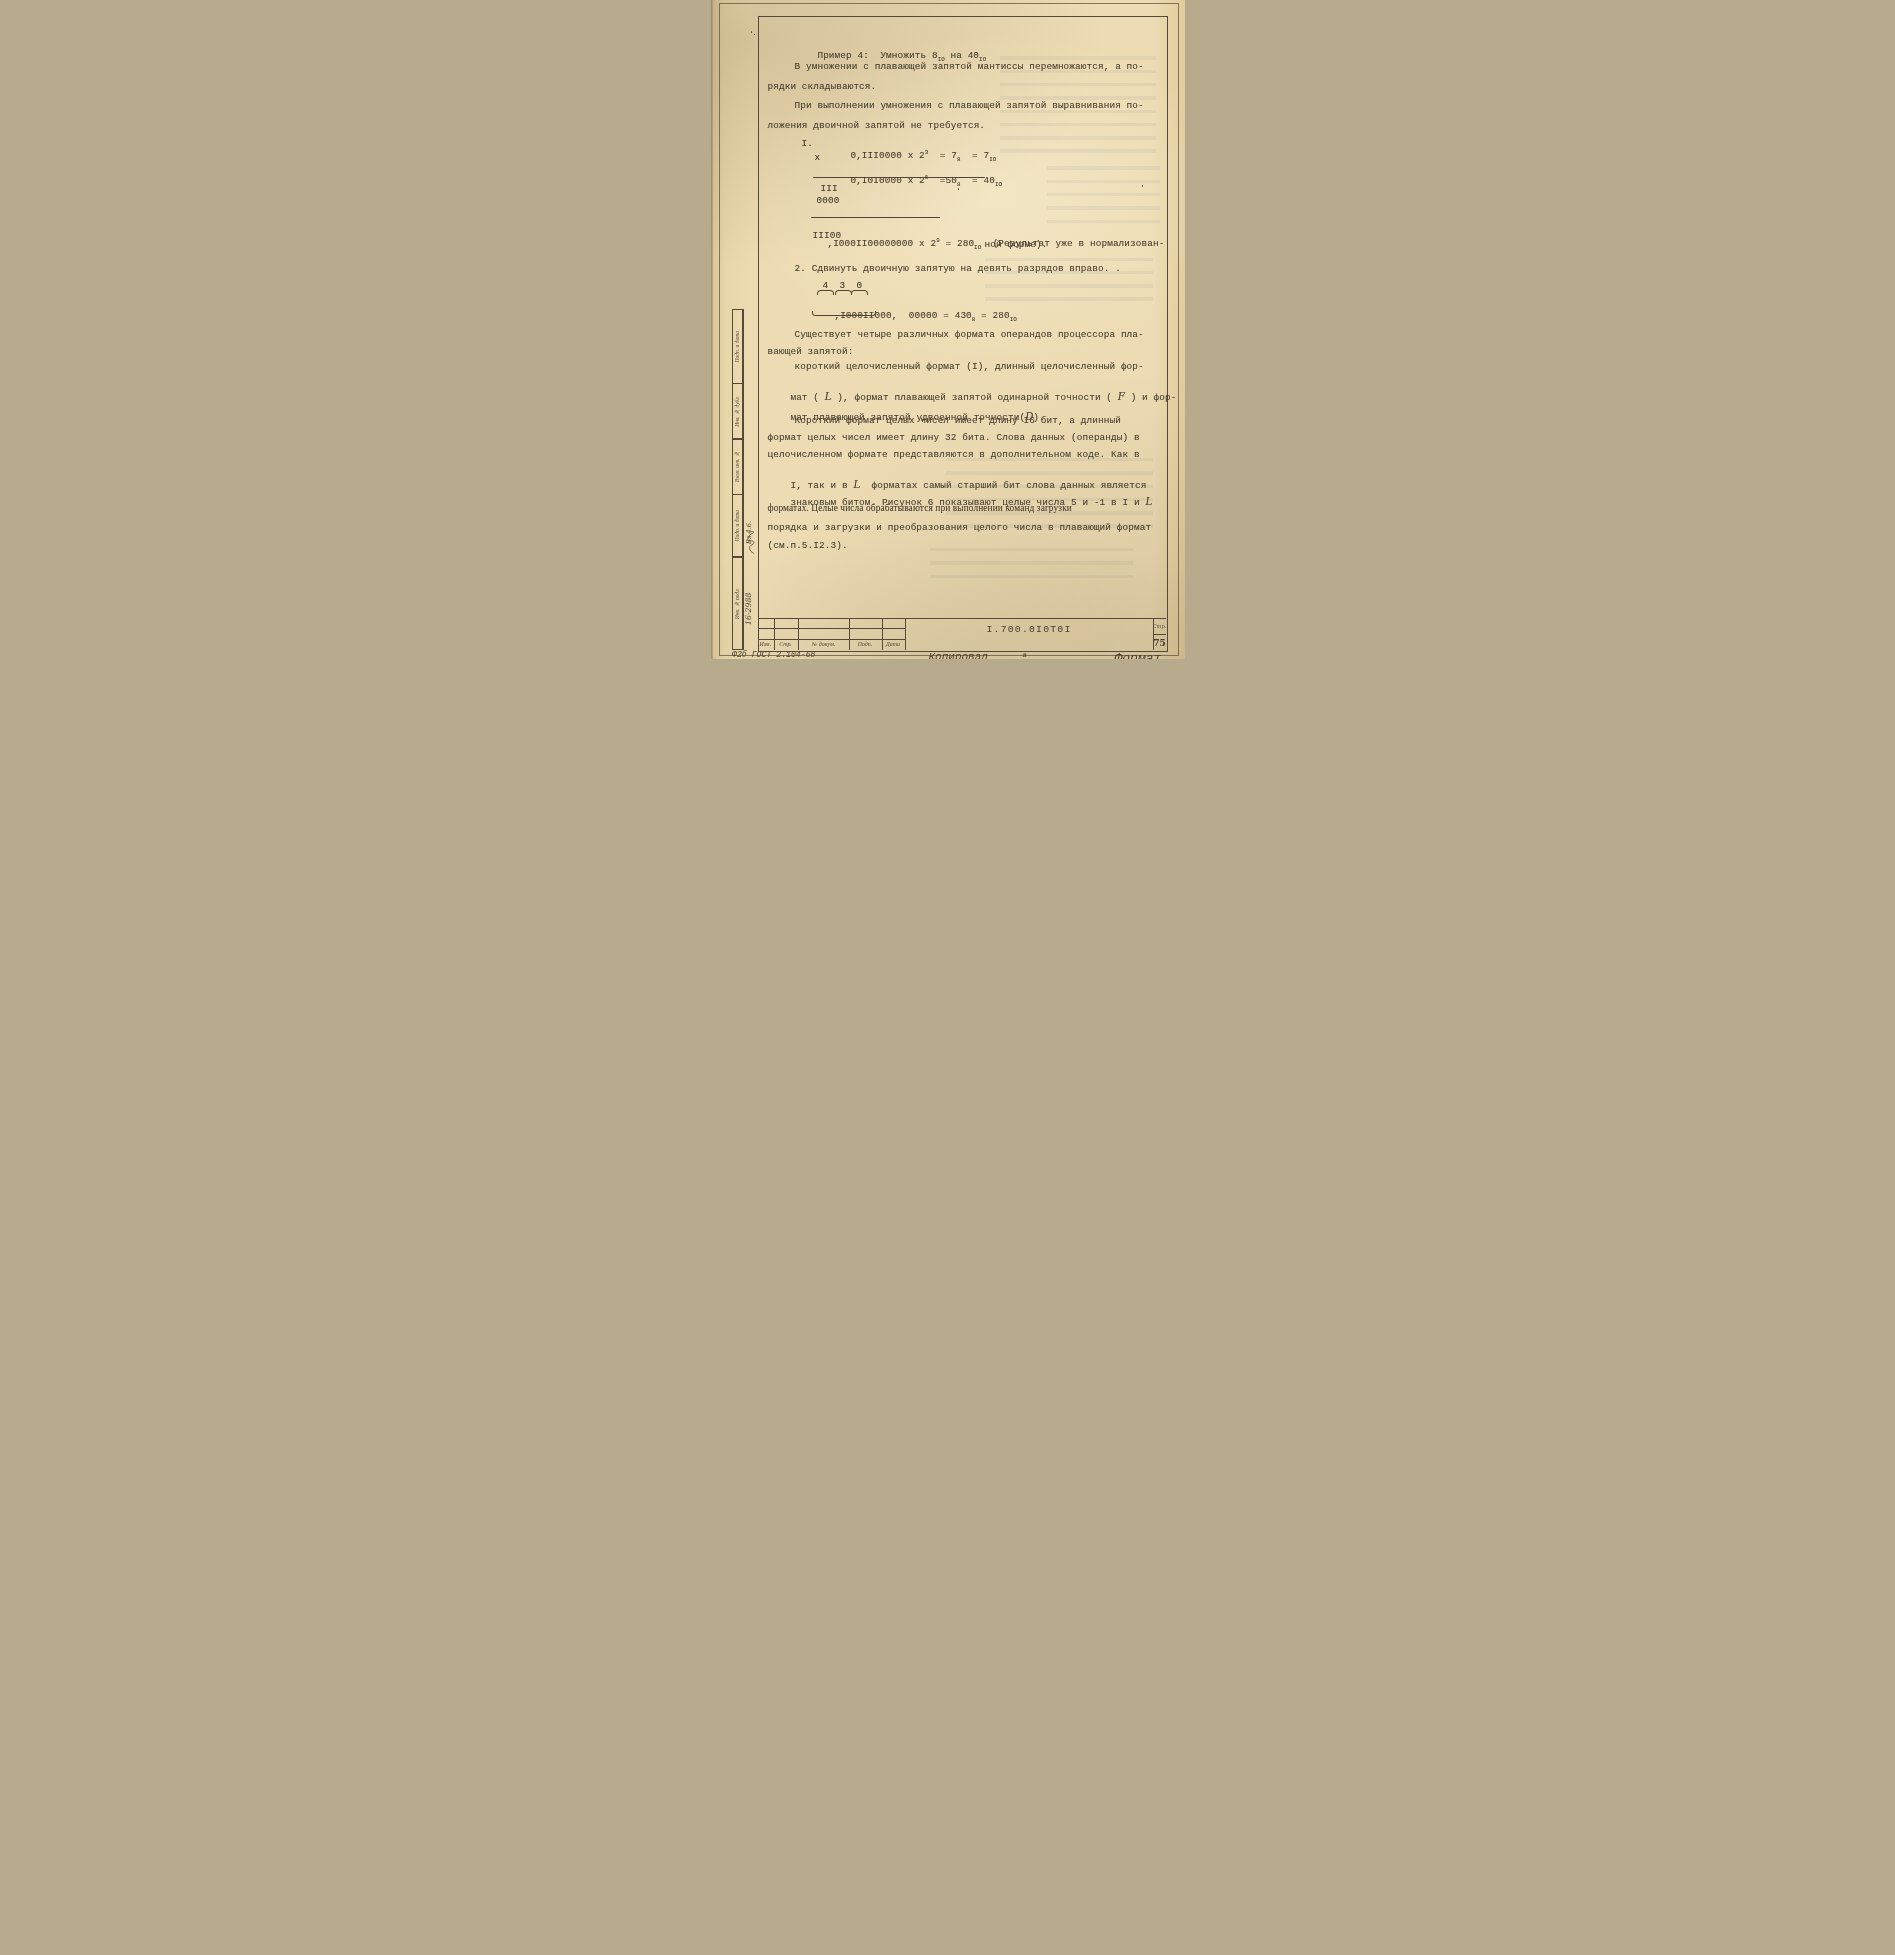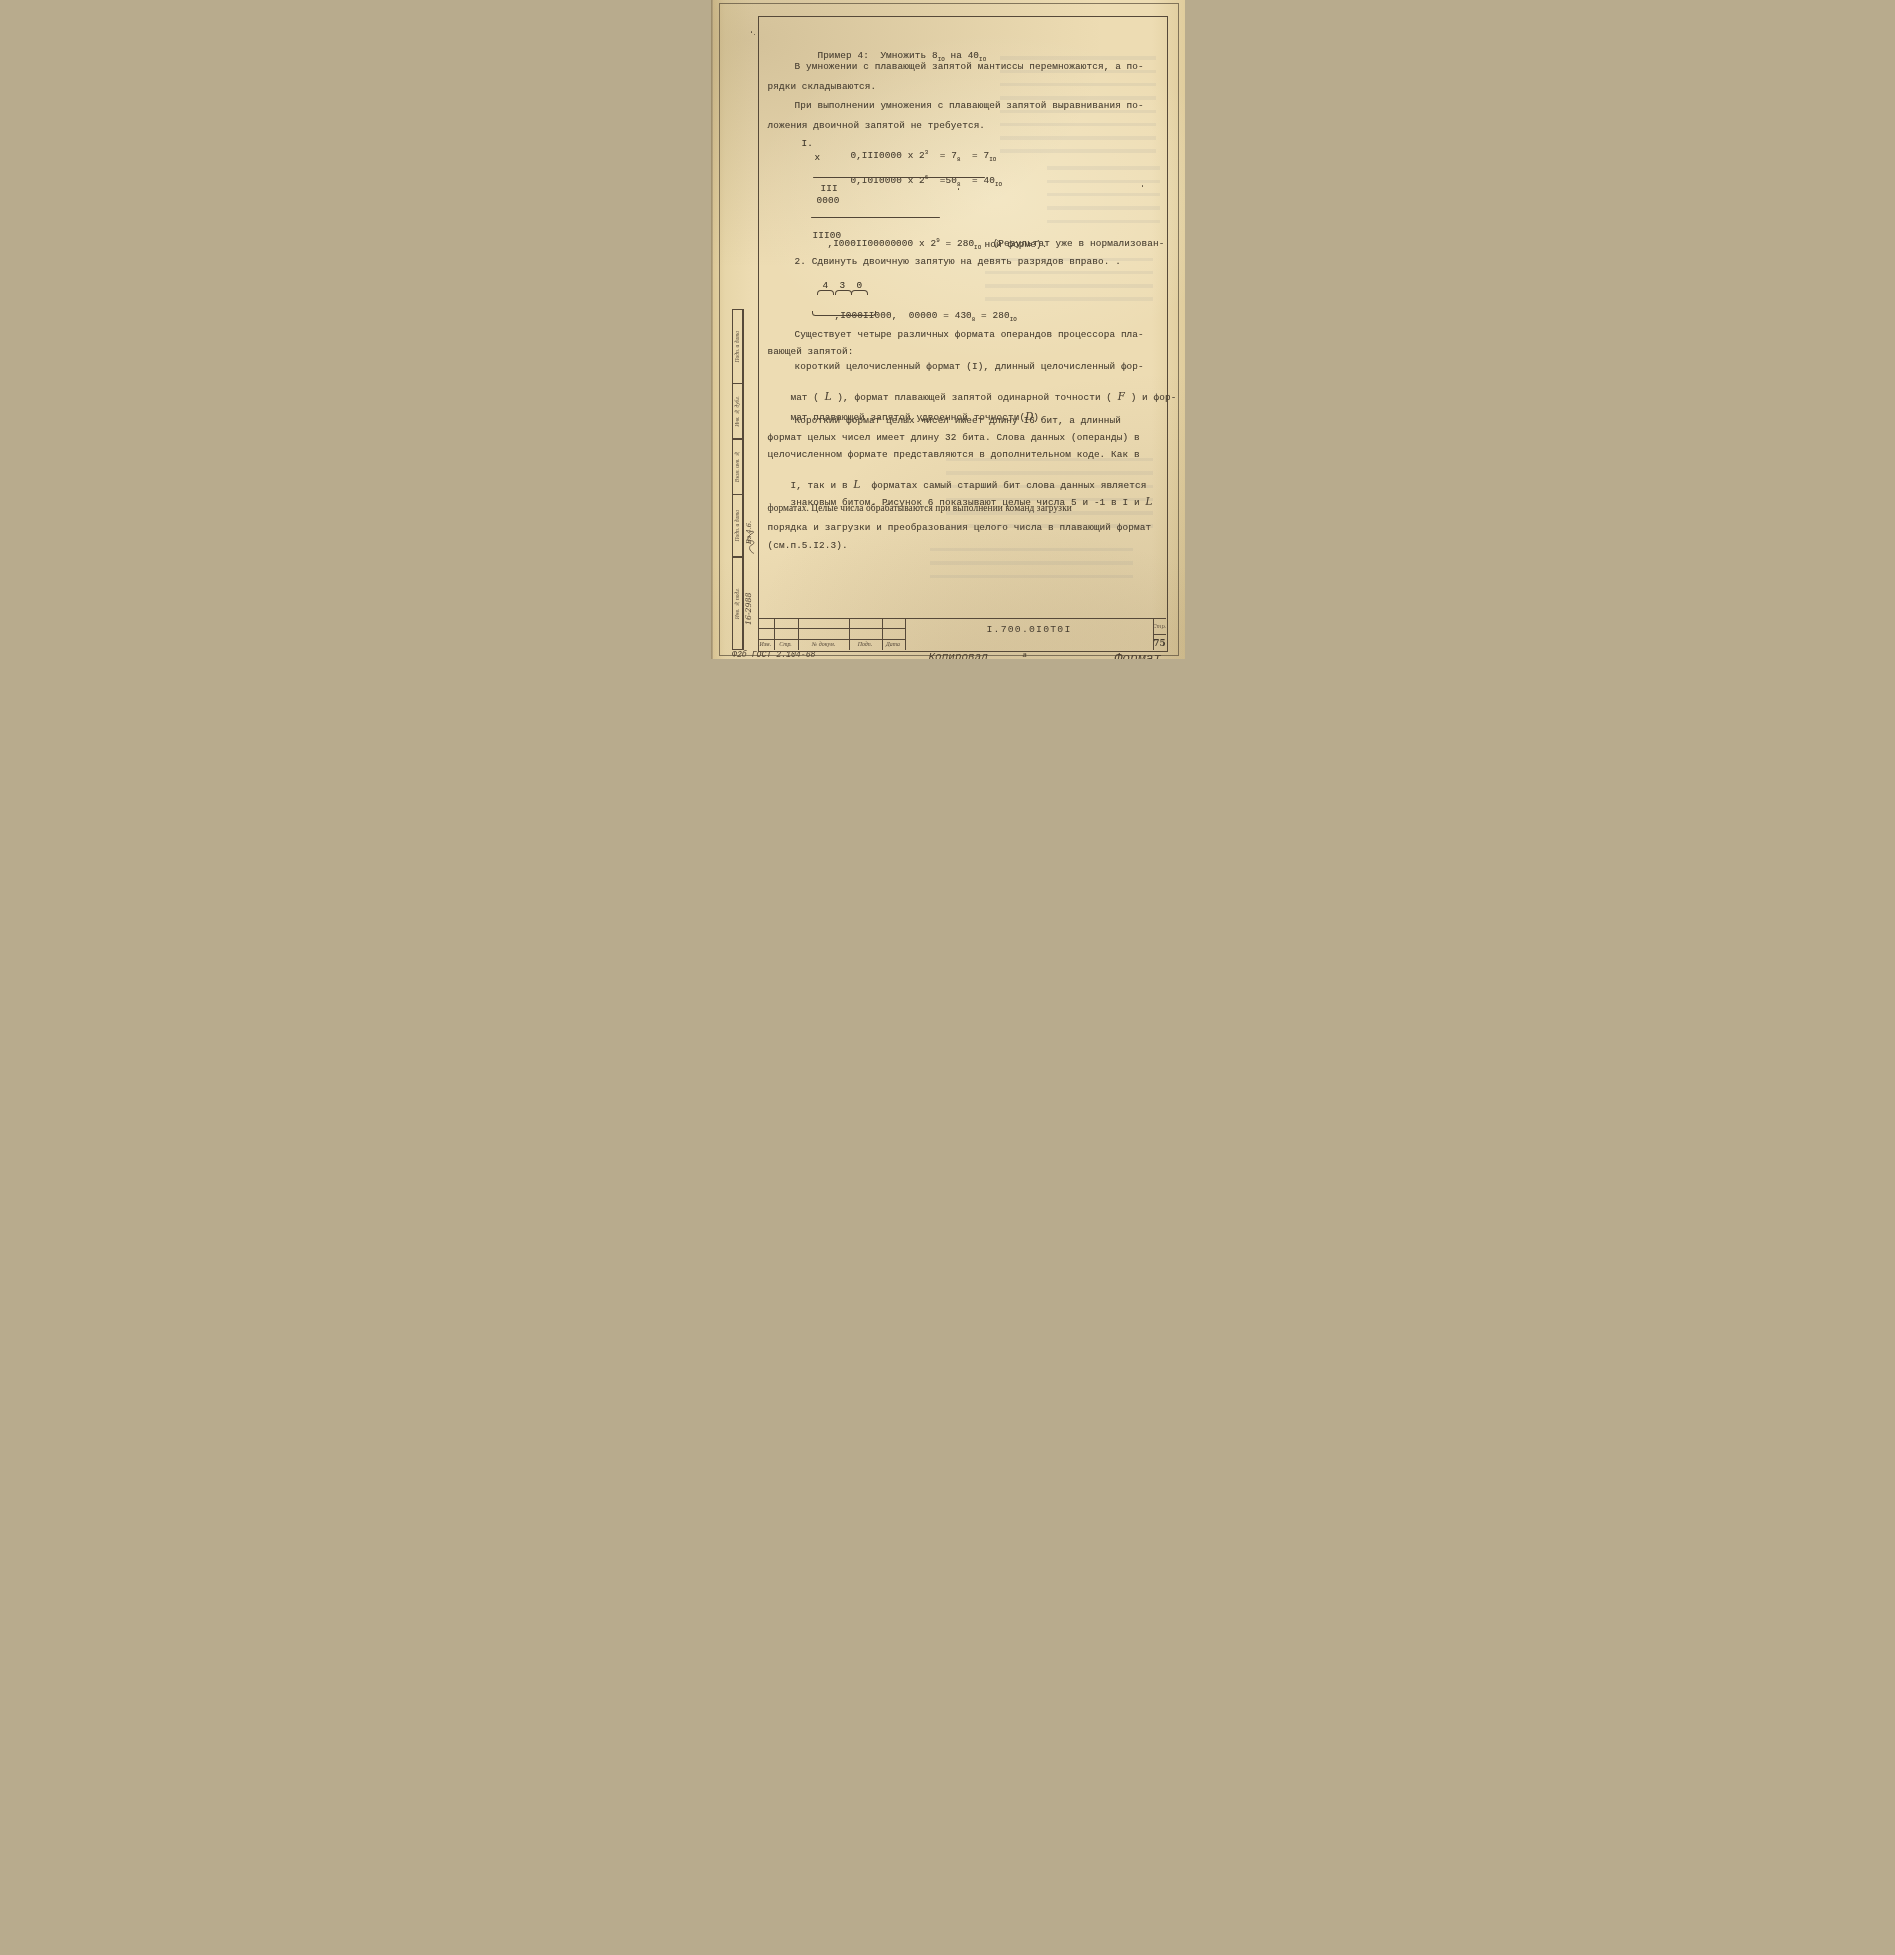--- a/index.html
+++ b/index.html
@@ -86,21 +86,21 @@
   <div class="tw" style="left:102px;top:206px;margin-top:24px;">III00</div>
   <div class="dot" style="left:247px;top:188px;"></div>
 
   <div class="rule" style="left:100px;top:217px;width:129px;"></div>
 
   <div class="tw" style="left:94px;top:226px;">
     <span>,I000II00000000 x 2</span><span class="sp">9</span><span> = 280</span><span class="sb">IO</span><span>  (Результат уже в нормализован-</span>
   </div>
   <div class="tw" style="left:274px;top:239px;">ной форме).</div>
 
-  <div class="tw" style="left:84px;top:256px;">2. Сдвинуть двоичную запятую на девять разрядов вправо. .</div>
+  <div class="tw" style="left:84px;top:263px;">2. Сдвинуть двоичную запятую на девять разрядов вправо. .</div>
 
   <div class="tw dark" style="left:112px;top:280px;">4</div>
   <div class="tw dark" style="left:129px;top:280px;">3</div>
   <div class="tw dark" style="left:146px;top:280px;">0</div>
   <div class="obrace" style="left:106px;top:290px;width:15.6px;"></div>
   <div class="obrace" style="left:124px;top:290px;width:15.6px;"></div>
   <div class="obrace" style="left:140px;top:290px;width:15.6px;"></div>
 
   <div class="tw" style="left:101px;top:299px;">
     <span>,I000II000,</span><span>  00000 = 430</span><span class="sb">8</span><span> = 280</span><span class="sb">IO</span>

